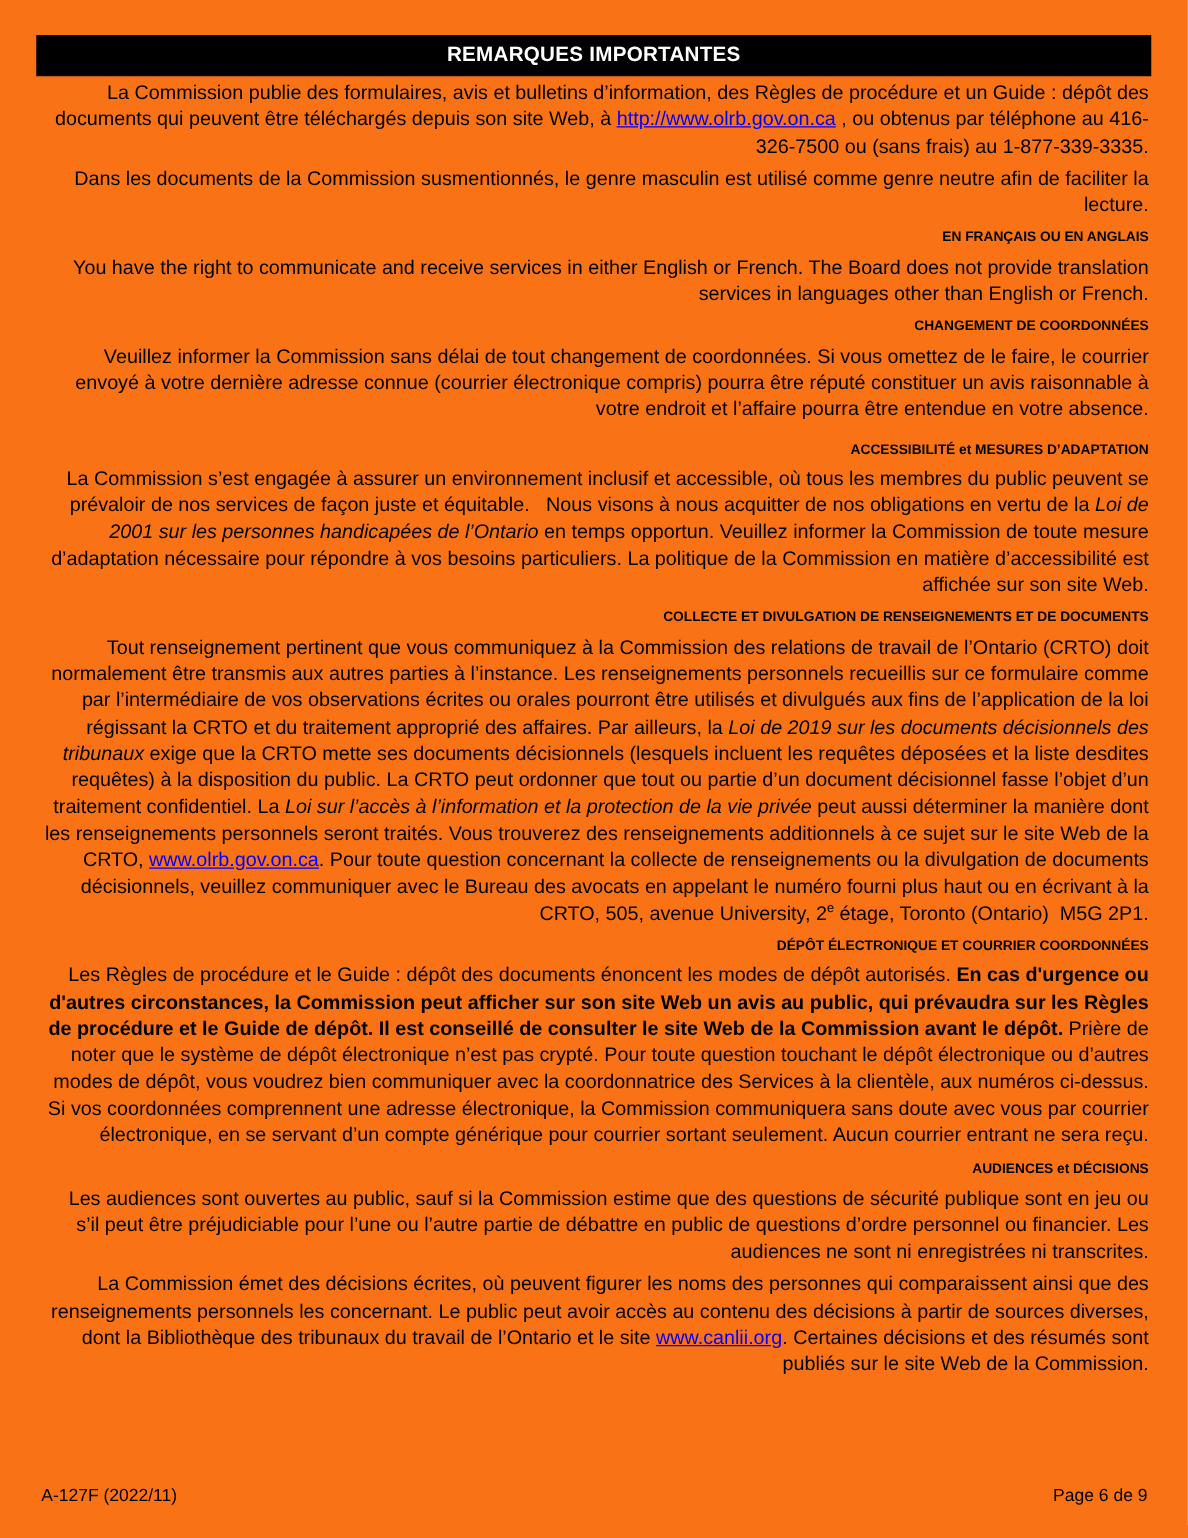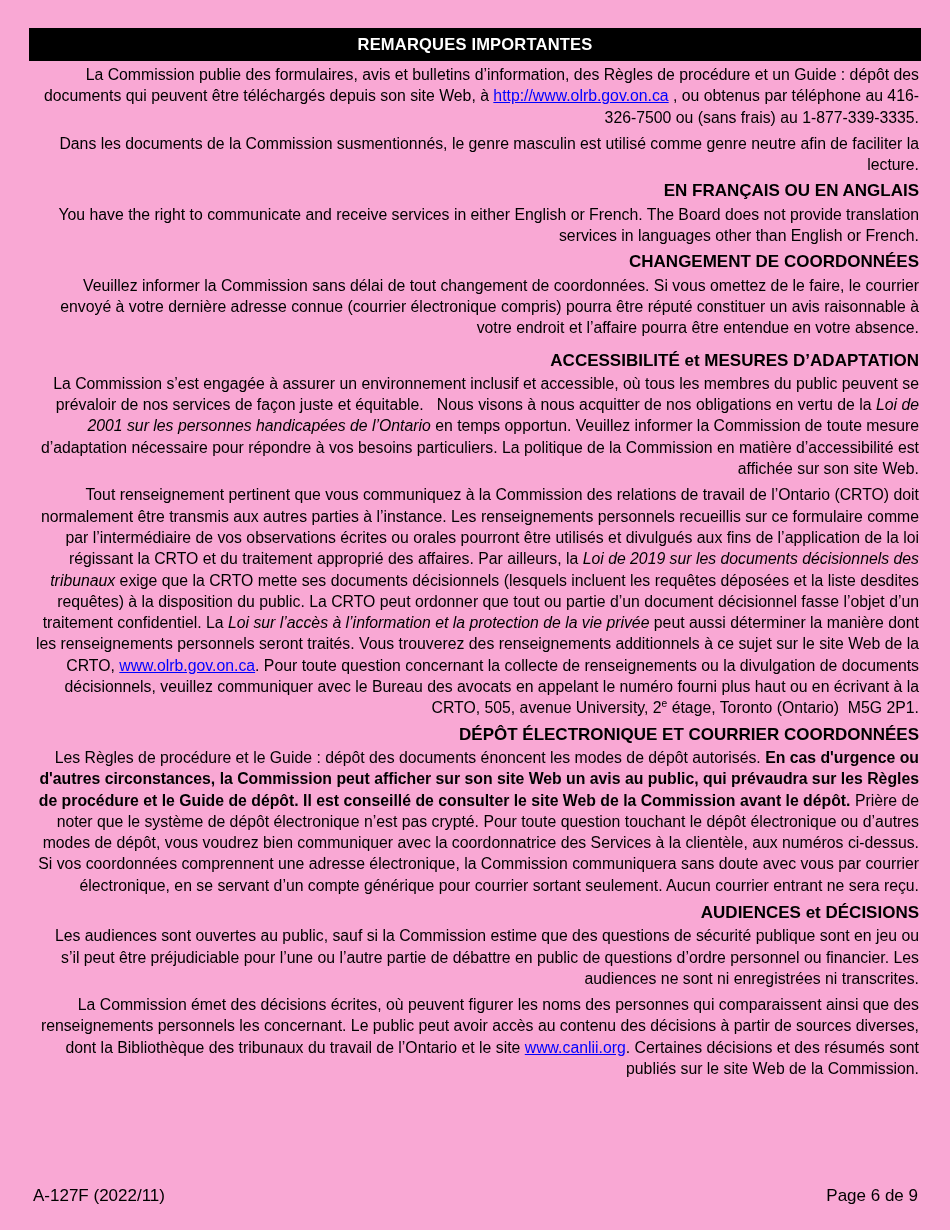--- a/index.html
+++ b/index.html
@@ -10,21 +10,21 @@
     width: 950px;
     height: 1230px;
     background: #ffffff;
     color: var(--text-color, #000000);
     font-family: "Liberation Sans", "DejaVu Sans", sans-serif;
   }
   .page {
     position: relative;
     width: 950px;
     height: 1230px;
-    background: #f9a8d4;
+    background: #f97316;
     overflow: hidden;
   }
   .banner {
     position: absolute;
     left: 29px;
     top: 28px;
     width: 892px;
     height: 33px;
     background: var(--banner-bg, #000000);
     color: var(--banner-text, #ffffff);
@@ -41,21 +41,21 @@
     top: 64px;
     width: 886px;
     font-size: 15.8px;
     line-height: 21.3px;
     text-align: right;
   }
   .para {
     margin: 0 0 5px 0;
   }
   .heading {
-    font-size: 17px;
+    font-size: 11px;
     line-height: 21.3px;
     font-weight: bold;
     margin: 4px 0 2px 0;
   }
   .h-accessibilite { margin-top: 11px; }
   .h-audiences    { margin-top: 6px; }
   .i { font-style: italic; }
   .b { font-weight: bold; }
   a.doc-link {
     color: var(--link-color, #0000ff);
@@ -66,21 +66,21 @@
     font-size: 0.65em;
     line-height: 0;
   }
   .footer {
     position: absolute;
     left: 33px;
     right: 32px;
     top: 1189px;
     display: flex;
     justify-content: space-between;
-    font-size: 17px;
+    font-size: 14px;
     line-height: 14px;
   }
 </style>
 </head>
 <body>
 
 <div class="page">
 
   <div class="banner">
     <span>REMARQUES IMPORTANTES</span>
@@ -93,20 +93,21 @@
 
     <h2 class="heading">EN FRANÇAIS OU EN ANGLAIS</h2>
     <p class="para"><span>You have the right to communicate and receive services in either English or French. The Board does not provide translation services in languages other than English or French.</span></p>
 
     <h2 class="heading">CHANGEMENT DE COORDONNÉES</h2>
     <p class="para"><span>Veuillez informer la Commission sans délai de tout changement de coordonnées. Si vous omettez de le faire, le courrier envoyé à votre dernière adresse connue (courrier électronique compris) pourra être réputé constituer un avis raisonnable à votre endroit et l’affaire pourra être entendue en votre absence.</span></p>
 
     <h2 class="heading h-accessibilite">ACCESSIBILITÉ et MESURES D’ADAPTATION</h2>
     <p class="para"><span>La Commission s’est engagée à assurer un environnement inclusif et accessible, où tous les membres du public peuvent se prévaloir de nos services de façon juste et équitable.&nbsp;&nbsp; Nous visons à nous acquitter de nos obligations en vertu de la </span><span class="i">Loi de 2001 sur les personnes handicapées de l’Ontario</span><span> en temps opportun. Veuillez informer la Commission de toute mesure d’adaptation nécessaire pour répondre à vos besoins particuliers. La politique de la Commission en matière d’accessibilité est affichée sur son site Web.</span></p>
 
+    <h2 class="heading">COLLECTE ET DIVULGATION DE RENSEIGNEMENTS ET DE DOCUMENTS</h2>
     <p class="para"><span>Tout renseignement pertinent que vous communiquez à la Commission des relations de travail de l’Ontario (CRTO) doit normalement être transmis aux autres parties à l’instance. Les renseignements personnels recueillis sur ce formulaire comme par l’intermédiaire de vos observations écrites ou orales pourront être utilisés et divulgués aux fins de l’application de la loi régissant la CRTO et du traitement approprié des affaires. Par ailleurs, la </span><span class="i">Loi de 2019 sur les documents décisionnels des tribunaux</span><span> exige que la CRTO mette ses documents décisionnels (lesquels incluent les requêtes déposées et la liste desdites requêtes) à la disposition du public. La CRTO peut ordonner que tout ou partie d’un document décisionnel fasse l’objet d’un traitement confidentiel. La </span><span class="i">Loi sur l’accès à l’information et la protection de la vie privée</span><span> peut aussi déterminer la manière dont les renseignements personnels seront traités. Vous trouverez des renseignements additionnels à ce sujet sur le site Web de la CRTO, </span><a href="#" class="doc-link">www.olrb.gov.on.ca</a><span>. Pour toute question concernant la collecte de renseignements ou la divulgation de documents décisionnels, veuillez communiquer avec le Bureau des avocats en appelant le numéro fourni plus haut ou en écrivant à la CRTO, 505, avenue University, 2</span><sup>e</sup><span> étage, Toronto (Ontario)&nbsp; M5G 2P1.</span></p>
 
     <h2 class="heading">DÉPÔT ÉLECTRONIQUE ET COURRIER COORDONNÉES</h2>
     <p class="para"><span>Les Règles de procédure et le Guide : dépôt des documents énoncent les modes de dépôt autorisés. </span><span class="b">En cas d'urgence ou d'autres circonstances, la Commission peut afficher sur son site Web un avis au public, qui prévaudra sur les Règles de procédure et le Guide de dépôt. Il est conseillé de consulter le site Web de la Commission avant le dépôt.</span><span> Prière de noter que le système de dépôt électronique n’est pas crypté. Pour toute question touchant le dépôt électronique ou d’autres modes de dépôt, vous voudrez bien communiquer avec la coordonnatrice des Services à la clientèle, aux numéros ci-dessus. Si vos coordonnées comprennent une adresse électronique, la Commission communiquera sans doute avec vous par courrier électronique, en se servant d’un compte générique pour courrier sortant seulement. Aucun courrier entrant ne sera reçu.</span></p>
 
     <h2 class="heading h-audiences">AUDIENCES et DÉCISIONS</h2>
     <p class="para"><span>Les audiences sont ouvertes au public, sauf si la Commission estime que des questions de sécurité publique sont en jeu ou s’il peut être préjudiciable pour l’une ou l’autre partie de débattre en public de questions d’ordre personnel ou financier. Les audiences ne sont ni enregistrées ni transcrites.</span></p>
     <p class="para"><span>La Commission émet des décisions écrites, où peuvent figurer les noms des personnes qui comparaissent ainsi que des renseignements personnels les concernant. Le public peut avoir accès au contenu des décisions à partir de sources diverses, dont la Bibliothèque des tribunaux du travail de l’Ontario et le site </span><a href="#" class="doc-link">www.canlii.org</a><span>. Certaines décisions et des résumés sont publiés sur le site Web de la Commission.</span></p>
 
   </div>

